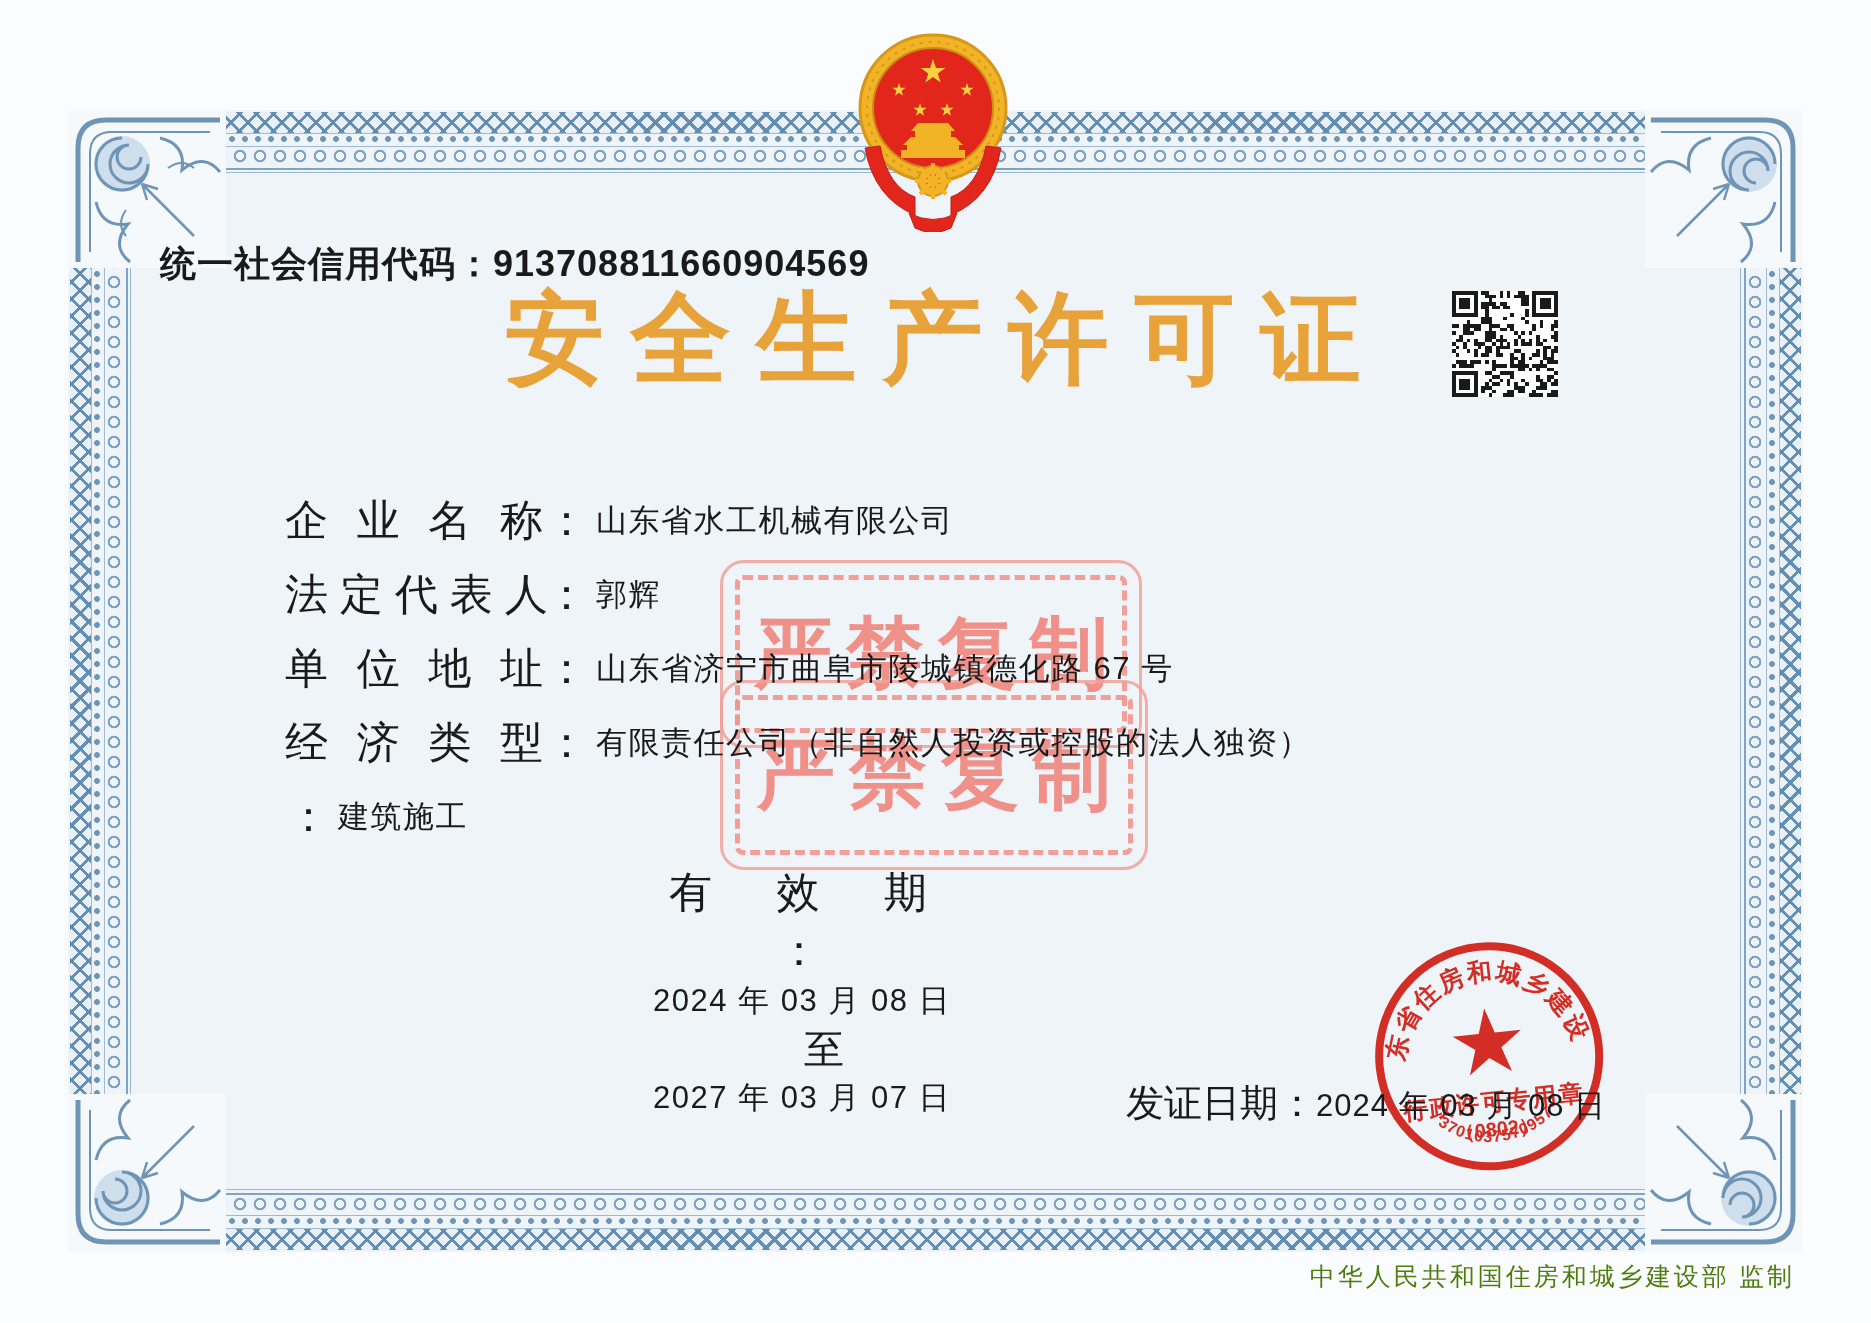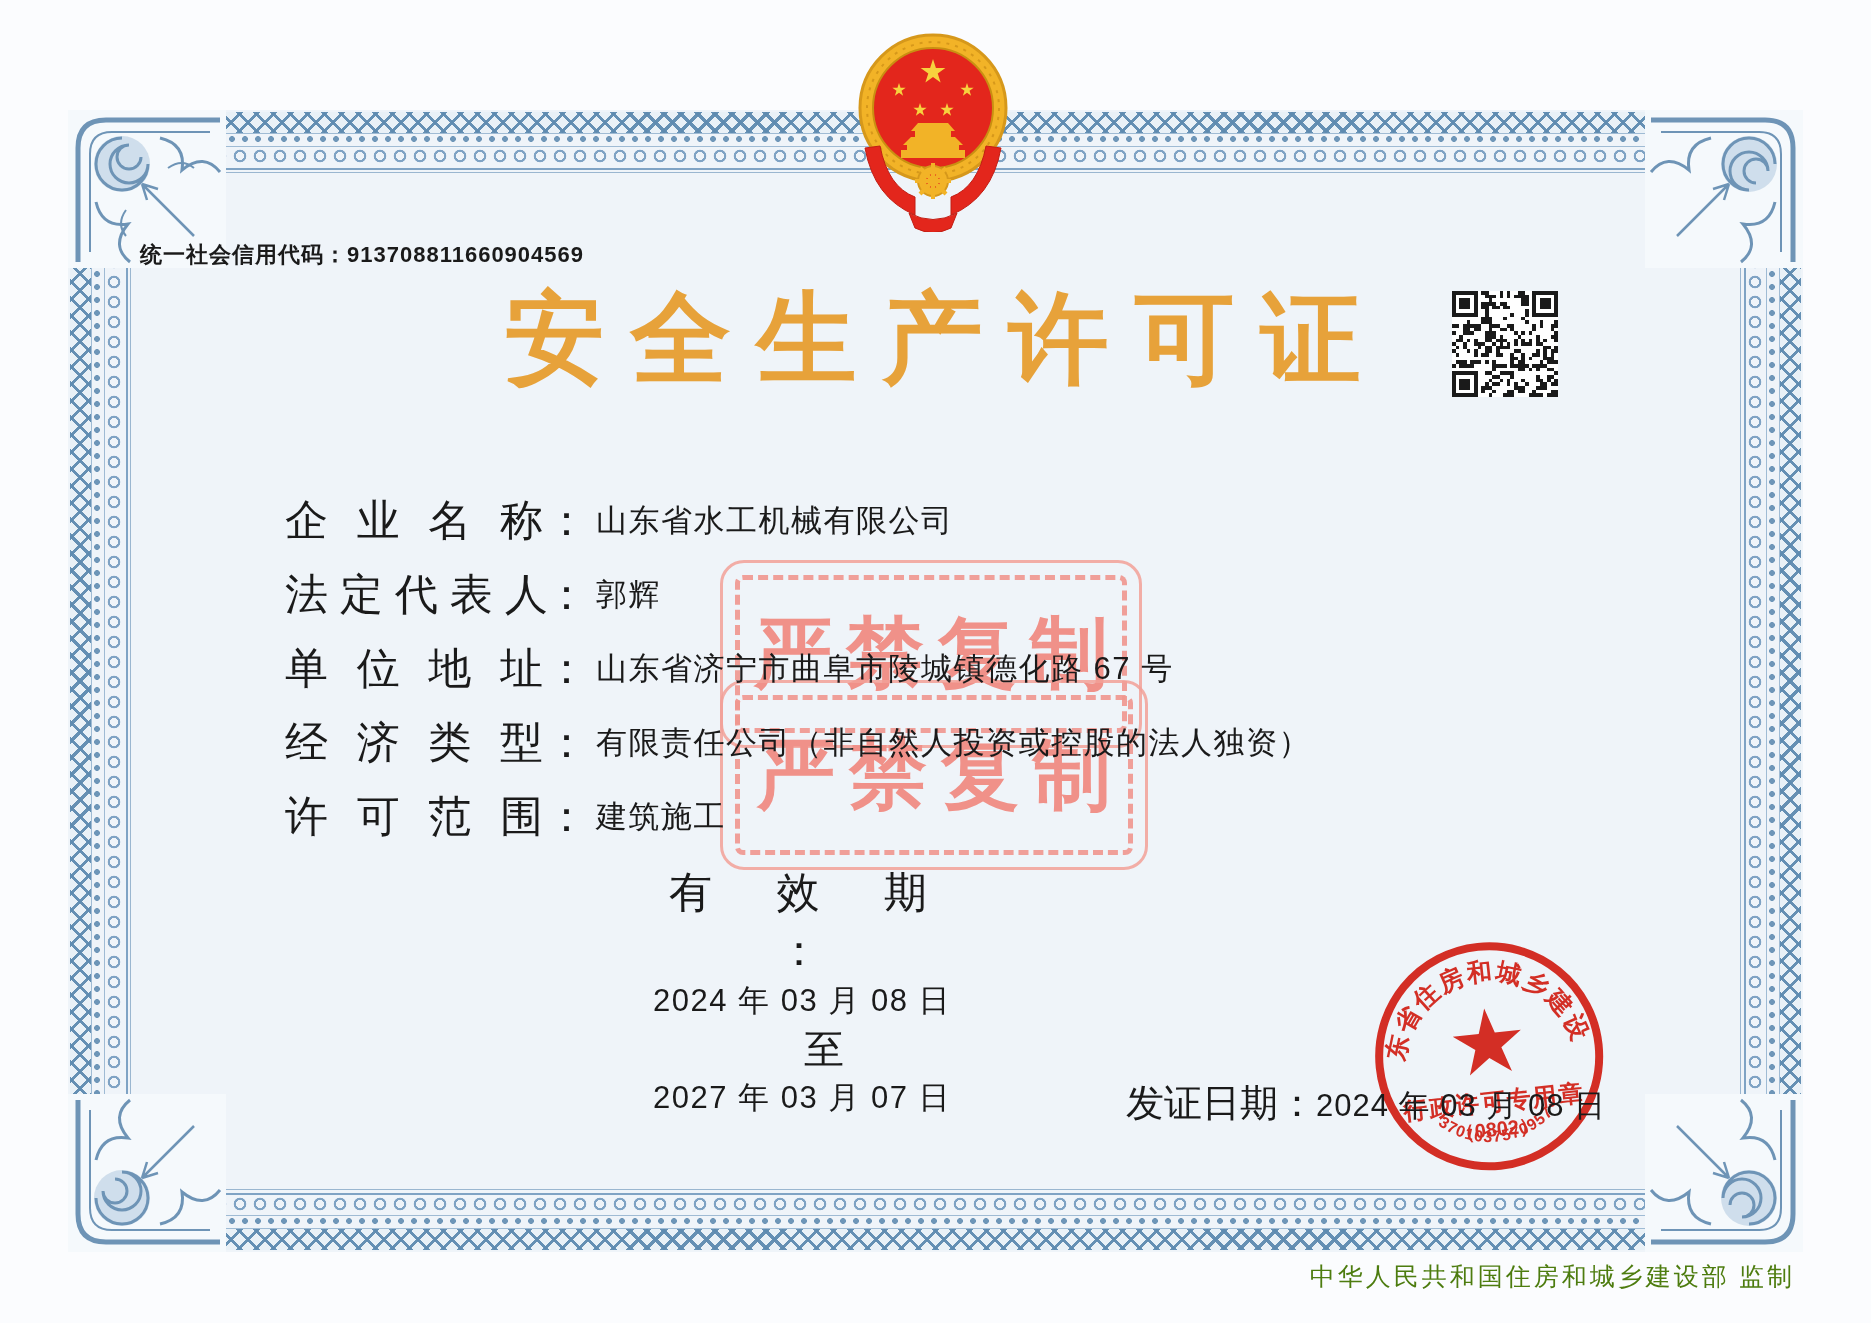--- a/index.html
+++ b/index.html
@@ -33,21 +33,21 @@
   .cD{width:2.5px;background:#7fa3c4;margin-left:1px;}
   .inner-line{position:absolute;inset:62px;border:1.5px solid #9ab6d0;pointer-events:none;}
   .corner{position:absolute;width:158px;height:158px;background:#f5f9fc;}
   .corner.tl{left:0;top:0;}
   .corner.tr{right:0;top:0;transform:rotate(90deg);}
   .corner.br{right:0;bottom:0;transform:rotate(180deg);}
   .corner.bl{left:0;bottom:0;transform:rotate(270deg);}
   .corner svg{display:block;width:158px;height:158px;}
 
   
-  .credit-line{position:absolute;left:140px;top:240px;font-size:22px;font-weight:600;letter-spacing:1px;z-index:2;}
+  .credit-line{position:absolute;left:160px;top:240px;font-size:36px;font-weight:600;letter-spacing:1px;z-index:2;}
   .title{position:absolute;left:0;right:0;top:286px;text-align:center;font-size:100px;font-weight:700;
          letter-spacing:26px;padding-left:20px;color:#e7a23a;z-index:2;line-height:1.05;}
   .serial{position:absolute;left:0;right:0;top:438px;text-align:center;font-size:30px;letter-spacing:1px;z-index:2;}
   .qr{position:absolute;left:1452px;top:291px;width:106px;height:106px;z-index:2;}
   .qr svg{display:block;width:106px;height:106px;}
   .emblem{position:absolute;left:852px;top:30px;width:162px;height:202px;z-index:6;}
   .emblem svg{display:block;width:162px;height:202px;}
 
   
   .fields{position:absolute;left:285px;top:484px;z-index:2;}
@@ -509,21 +509,20 @@
       <span class="flabel">单 位 地 址</span>
         <span class="fcolon">：</span>
       <span class="fvalue">山东省济宁市曲阜市陵城镇德化路 67 号</span>
     </div>
     <div class="frow">
       <span class="flabel">经 济 类 型</span>
         <span class="fcolon">：</span>
       <span class="fvalue">有限责任公司（非自然人投资或控股的法人独资）</span>
     </div>
     <div class="frow">
-      <span class="flabel">许 可 范 围</span>
         <span class="fcolon">：</span>
       <span class="fvalue">建筑施工</span>
     </div>
     <div class="frow last">
       <span class="flabel">有 效 期</span>
         <span class="fcolon">：</span>
       <span class="fvalue">2024 年 03 月 08 日</span>
       <span class="fto">至</span>
       <span class="fvalue">2027 年 03 月 07 日</span>
     </div>

